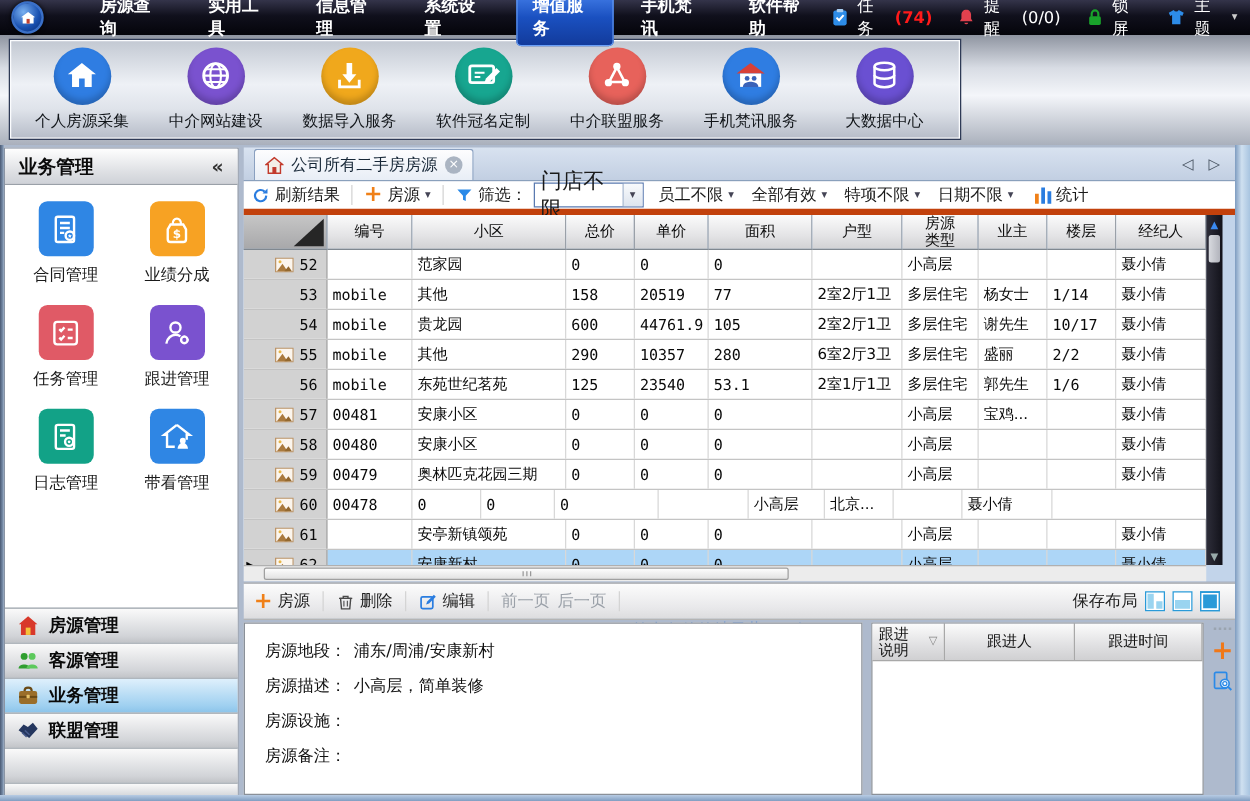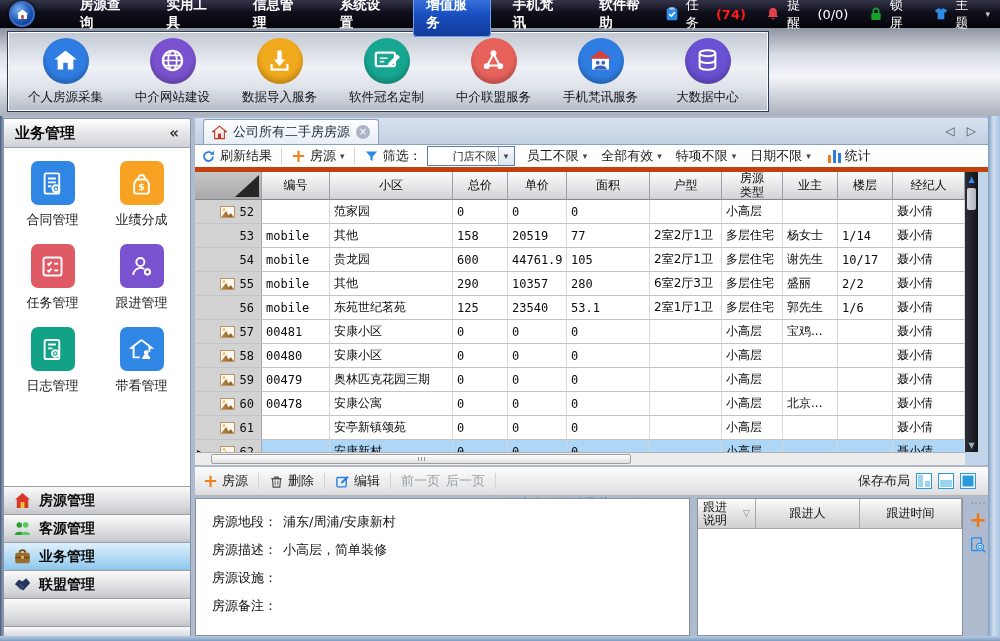--- a/index.html
+++ b/index.html
@@ -78,21 +78,21 @@
   .filterbar { position:absolute; left:195px; top:145px; width:793px; height:27px; background:#fff;
     border-bottom:5px solid #c2410c; display:flex; align-items:center; font-size:13px;
     color:#1a1a1a; gap:5px; padding-left:6px; }
   .vsep { width:1px; height:16px; background:#d4d4d4; margin:0 4px; }
   .toolbtn { display:flex; align-items:center; gap:4px; cursor:pointer; white-space:nowrap; }
   .toolbtn svg { width:15px; height:15px; }
   .plus { color:#f08018; font-weight:bold; font-size:18px; line-height:14px; }
   .drop-arrow { font-size:9px; color:#445; }
   .combo { width:88px; height:20px; border:1px solid #5a7ab0; display:flex; align-items:center;
     background:#fff; cursor:pointer; }
-  .combo-label { flex:1; padding-left:5px; font-size:11px;margin-left:20px; }
+  .combo-label { flex:1; padding-left:5px; font-size:17px; }
   .combo-btn { width:16px; height:100%; border-left:1px solid #a8b8d0;
     background:linear-gradient(180deg,#f8fafc,#dde4ee); font-size:9px;
     display:flex; align-items:center; justify-content:center; color:#445; }
   .dropdown { display:flex; align-items:center; gap:4px; cursor:pointer; padding:0 7px; white-space:nowrap; }
   .stats-icon { display:inline-flex; align-items:flex-end; gap:2px; height:14px; margin-left:5px; }
   .stats-icon i { width:3px; display:block; }
 
   
   .grid { position:absolute; left:195px; top:172px; width:793px; height:293px; background:#c2d4ea; }
   .gheader { display:flex; width:770px; height:28px; }
@@ -700,21 +700,20 @@
               <svg viewBox="0 0 15 12">
                 <rect x=".5" y=".5" width="14" height="11" fill="#fcf6ee" stroke="#bb9468"></rect>
                 <path d="M1.5 11 6 5l4 6z" fill="#aa7a3e"></path>
                 <path d="M7.5 11l3.3-4 2.7 4z" fill="#93682f"></path>
                 <circle cx="4" cy="3.4" r="1.2" fill="#e8b84a"></circle>
               </svg>
             </span>
             <span>60</span>
           </div>
           <div class="gcell mono" style="width: 68px;">00478</div>
-          <div class="gcell" style="width: 123px;">安康公寓</div>
           <div class="gcell mono" style="width: 55px;">0</div>
           <div class="gcell mono" style="width: 59px;">0</div>
           <div class="gcell mono" style="width: 83px;">0</div>
           <div class="gcell" style="width: 72px;"></div>
           <div class="gcell" style="width: 61px;">小高层</div>
           <div class="gcell" style="width: 55px;">北京...</div>
           <div class="gcell mono" style="width: 55px;"></div>
           <div class="gcell" style="width: 72px;">聂小倩</div>
         </div>
         <div class="grow">

